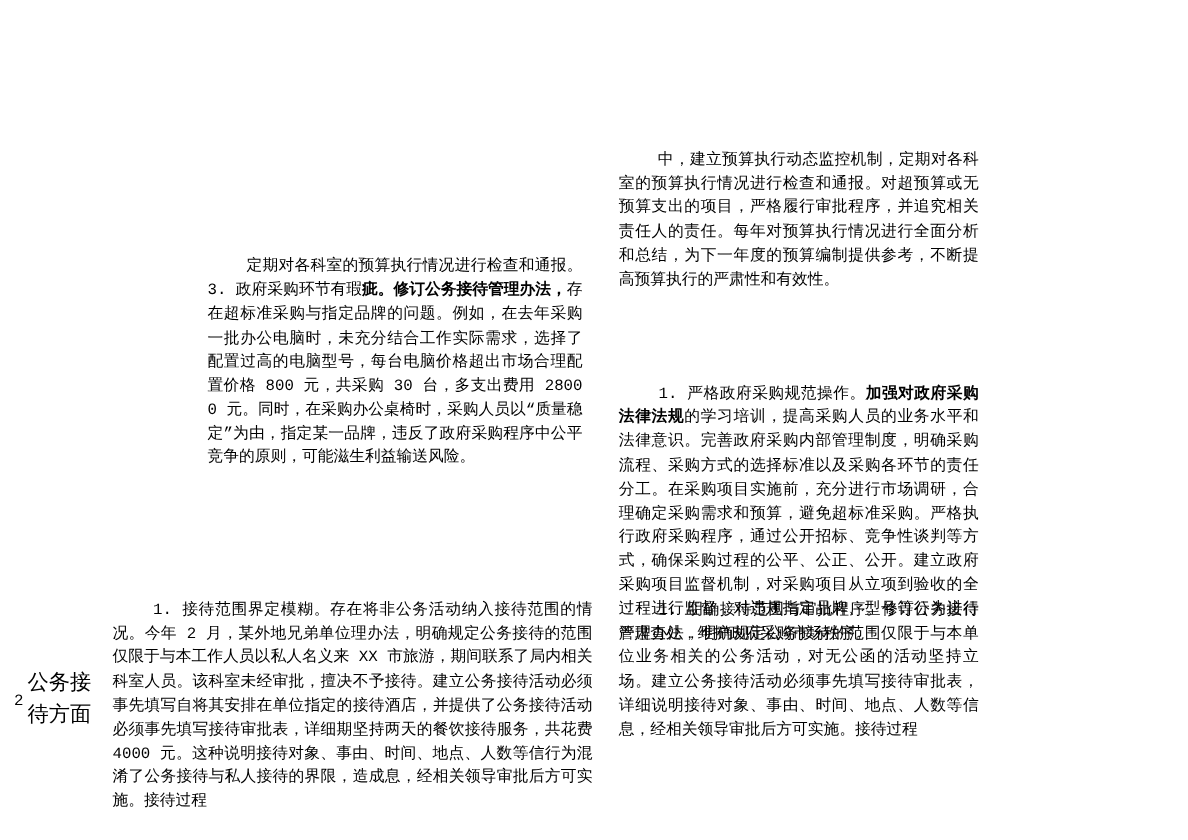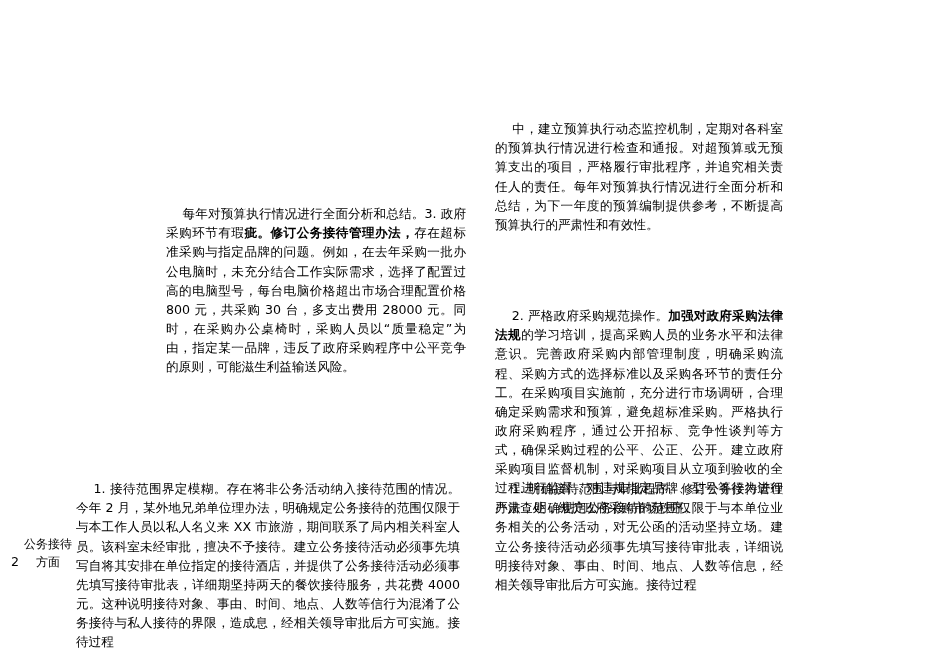--- a/index.html
+++ b/index.html
@@ -11,20 +11,21 @@
     height: 672px;
     background: #ffffff;
     font-family: "DejaVu Sans", "Liberation Sans", sans-serif;
     color: #000000;
     overflow: hidden;
   }
   .page {
     position: relative;
     width: 950px;
     height: 672px;
+    font-family: Liberation Mono, monospace;
   }
   .col {
     position: absolute;
     font-size: 12.6px;
     line-height: 1.52;
     text-align: justify;
     text-justify: inter-ideograph;
     white-space: pre-wrap;
     word-break: break-all;
   }
@@ -52,26 +53,26 @@
     top: 554px;
     width: 14px;
     font-size: 12.6px;
     text-align: center;
   }
   #row-label {
     position: absolute;
     left: 22px;
     top: 535px;
     width: 52px;
-    font-size: 12px;
+    font-size: 17px;
     line-height: 1.52;
-    text-align: center;
+    text-align: left;
   }
   #left-bottom {
-    left: 76px;
+    left: 90px;
     top: 460px;
     width: 384px;
   }
   #right-bottom {
     left: 495px;
     top: 460px;
     width: 288px;
   }
   .bold {
     font-weight: bold;
@@ -83,25 +84,25 @@
 </head>
 <body>
 
 <div class="page">
 
   <div class="col" id="right-top">
     <span class="seg">中，建立预算执行动态监控机制，定期对各科室的预算执行情况进行检查和通报。对超预算或无预算支出的项目，严格履行审批程序，并追究相关责任人的责任。每年对预算执行情况进行全面分析和总结，为下一年度的预算编制提供参考，不断提高预算执行的严肃性和有效性。</span>
   </div>
 
   <div class="col" id="right-mid">
-    <span class="seg">2. 严格政府采购规范操作。</span><span class="seg bold">加强对政府采购法律法规</span><span class="seg">的学习培训，提高采购人员的业务水平和法律意识。完善政府采购内部管理制度，明确采购流程、采购方式的选择标准以及采购各环节的责任分工。在采购项目实施前，充分进行市场调研，合理确定采购需求和预算，避免超标准采购。严格执行政府采购程序，通过公开招标、竞争性谈判等方式，确保采购过程的公平、公正、公开。建立政府采购项目监督机制，对采购项目从立项到验收的全过程进行监督，对违规指定品牌、型号等行为进行严肃查处，维护政府采购市场秩序。</span>
+    <span class="seg">1. 严格政府采购规范操作。</span><span class="seg bold">加强对政府采购法律法规</span><span class="seg">的学习培训，提高采购人员的业务水平和法律意识。完善政府采购内部管理制度，明确采购流程、采购方式的选择标准以及采购各环节的责任分工。在采购项目实施前，充分进行市场调研，合理确定采购需求和预算，避免超标准采购。严格执行政府采购程序，通过公开招标、竞争性谈判等方式，确保采购过程的公平、公正、公开。建立政府采购项目监督机制，对采购项目从立项到验收的全过程进行监督，对违规指定品牌、型号等行为进行严肃查处，维护政府采购市场秩序。</span>
   </div>
 
   <div class="col" id="left-top">
-    <span class="seg">每年对预算执行情况进行全面分析和总结。</span><span class="seg">3. 政府采购环节有瑕</span><span class="seg bold">疵。修订公务接待管理办法，</span><span class="seg">存在超标准采购与指定品牌的问题。例如，在去年采购一批办公电脑时，未充分结合工作实际需求，选择了配置过高的电脑型号，每台电脑价格超出市场合理配置价格 800 元，共采购 30 台，多支出费用 28000 元。同时，在采购办公桌椅时，采购人员以“质量稳定”为由，指定某一品牌，违反了政府采购程序中公平竞争的原则，可能滋生利益输送风险。</span>
+    <span class="seg">定期对各科室的预算执行情况进行检查和通报。</span><span class="seg">3. 政府采购环节有瑕</span><span class="seg bold">疵。修订公务接待管理办法，</span><span class="seg">存在超标准采购与指定品牌的问题。例如，在去年采购一批办公电脑时，未充分结合工作实际需求，选择了配置过高的电脑型号，每台电脑价格超出市场合理配置价格 800 元，共采购 30 台，多支出费用 28000 元。同时，在采购办公桌椅时，采购人员以“质量稳定”为由，指定某一品牌，违反了政府采购程序中公平竞争的原则，可能滋生利益输送风险。</span>
   </div>
 
   <div id="row-num">2</div>
   <div id="row-label">公务接待方面</div>
 
   <div class="col" id="left-bottom">
     <span class="seg">1. 接待范围界定模糊。存在将非公务活动纳入接待范围的情况。今年 2 月，某外地兄弟单位理办法，明确规定公务接待的范围仅限于与本工作人员以私人名义来 XX 市旅游，期间联系了局内相关科室人员。该科室未经审批，擅决不予接待。建立公务接待活动必须事先填写自将其安排在单位指定的接待酒店，并提供了公务接待活动必须事先填写接待审批表，详细期坚持两天的餐饮接待服务，共花费 4000 元。这种说明接待对象、事由、时间、地点、人数等信行为混淆了公务接待与私人接待的界限，造成息，经相关领导审批后方可实施。接待过程</span>
   </div>
 
   <div class="col" id="right-bottom">

